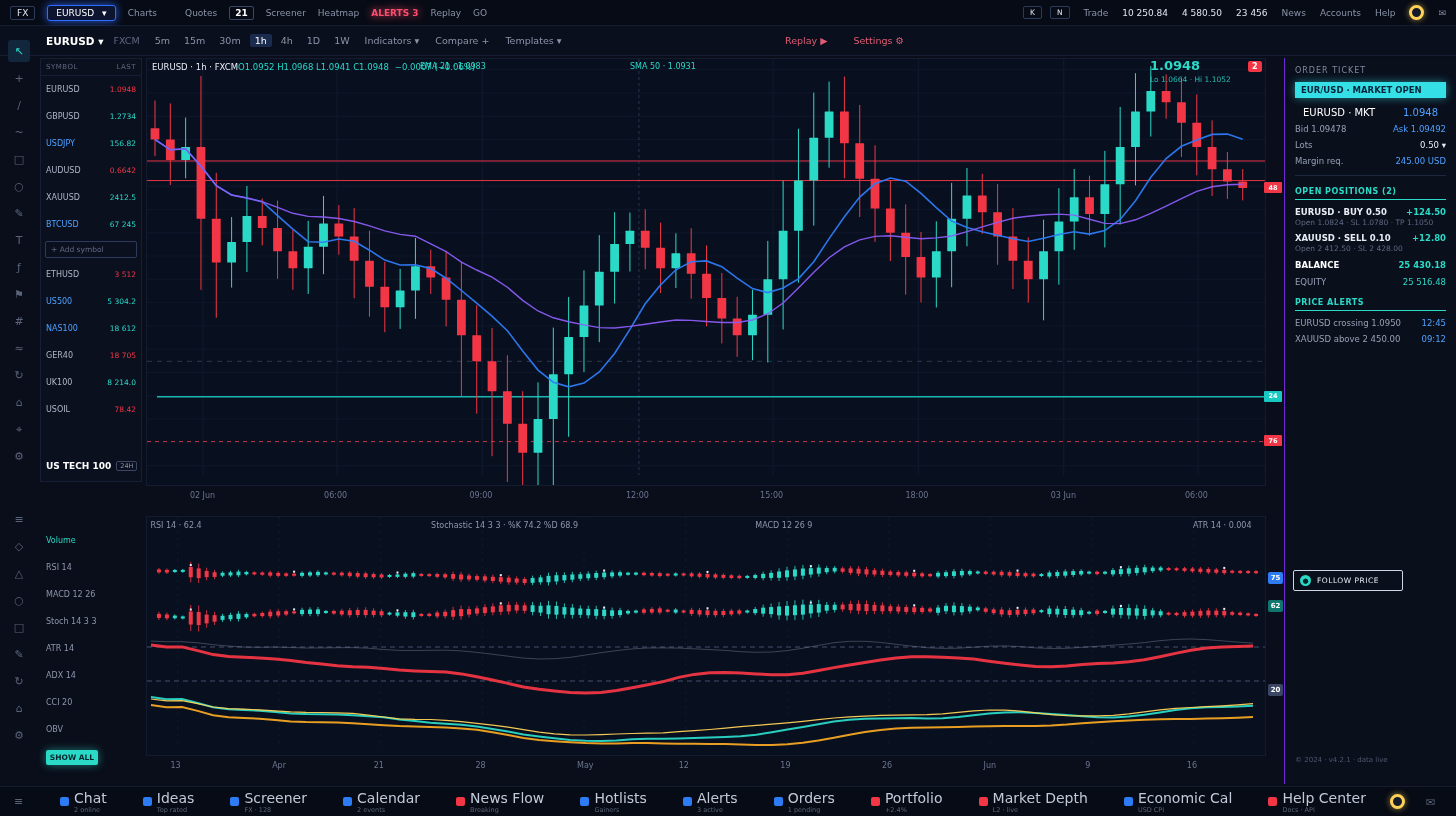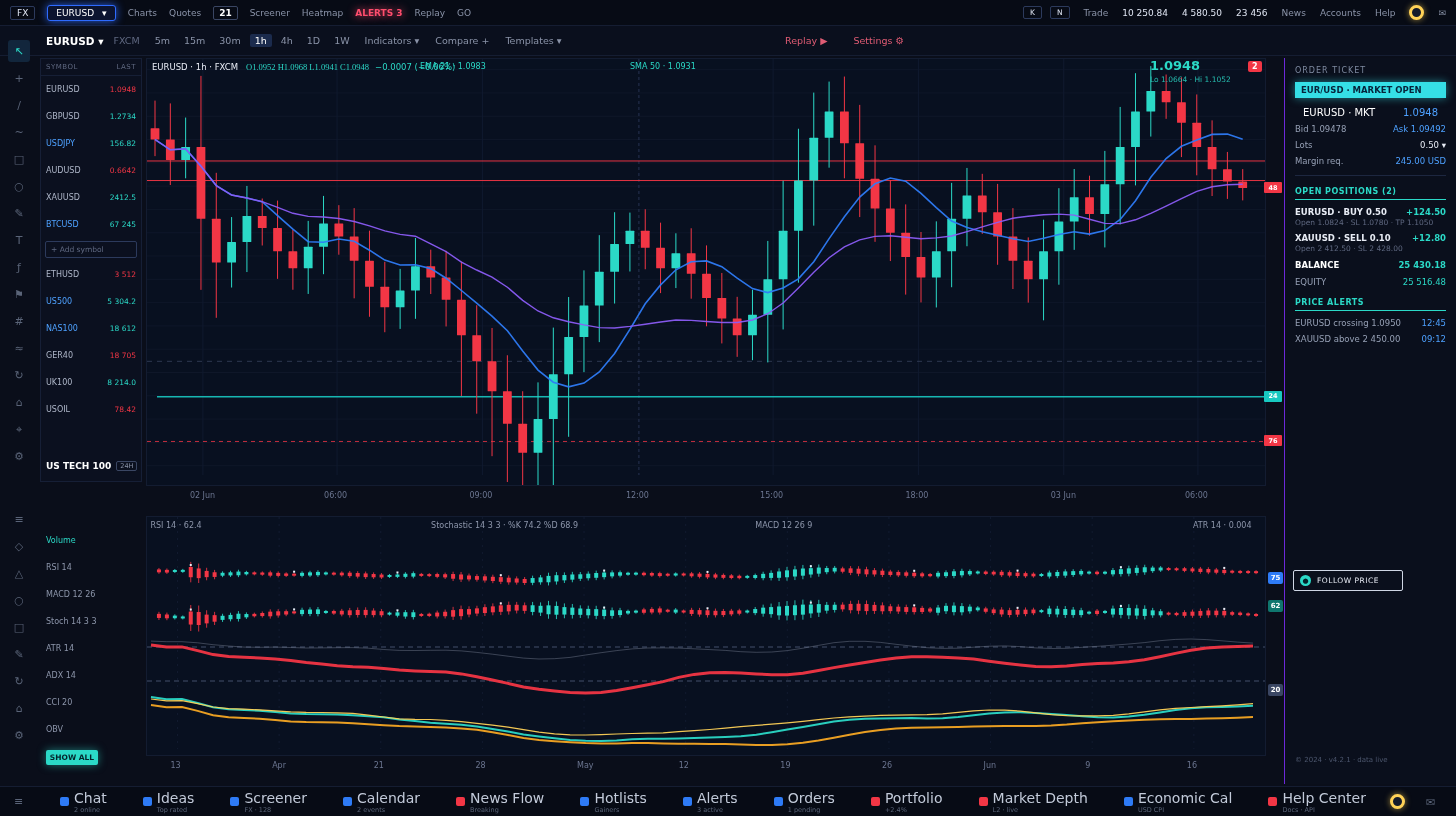--- a/index.html
+++ b/index.html
@@ -35,21 +35,21 @@
   .wl-sym{color:#aeb6c8;}
   .wl-sym.hot{color:#4ea1ff;}
   .wl-last{font-size:7.5px;}
   .up{color:#2bd9c7;} .down{color:#f23645;}
   .wl-add{border:1px solid #2c3a5c;border-radius:2px;margin:3px 4px;padding:3px 5px;color:#5f6880;font-size:7.5px;}
   .wl-foot{position:absolute;left:5px;bottom:10px;display:flex;align-items:center;gap:5px;color:#fff;font-weight:bold;font-size:9px;}
   .wl-tag{border:1px solid #3a4663;border-radius:2px;font-size:6.5px;color:#8a93a8;padding:0 3px;font-weight:normal;}
   
   .chart-wrap{position:absolute;left:146px;top:58px;width:1120px;height:428px;background:#081020;border:1px solid #131c31;box-sizing:border-box;}
   .legend{position:absolute;top:62px;left:152px;font-size:8.5px;color:#e8ecf5;}
-  .legend .ohlc{color:#2bd9c7;margin-left:8px;font-family:Liberation Serif, serif;}
+  .legend .ohlc{color:#2bd9c7;margin-left:0;}
   .legend .chg{color:#2bd9c7;margin-left:6px;}
   .ov-label{position:absolute;top:62px;font-size:8px;color:#2bd9c7;}
   .price-big{position:absolute;top:58px;left:1150px;font-size:13px;font-weight:bold;color:#2bd9c7;}
   .price-sub{position:absolute;top:75px;left:1150px;font-size:7.5px;color:#2bd9c7;opacity:.85;}
   .alert-badge{position:absolute;left:1248px;top:61px;background:#f23645;color:#fff;font-size:8px;font-weight:bold;padding:1px 4px;border-radius:2px;}
   .axis-col{position:absolute;left:1264px;top:58px;width:20px;height:428px;}
   .tag{position:absolute;left:0;width:18px;height:11px;border-radius:1px;color:#fff;font-size:6.5px;display:flex;align-items:center;justify-content:center;font-weight:bold;}
   .time-label{position:absolute;top:491px;font-size:8px;color:#6b7590;}
   .clock{position:absolute;left:1402px;top:487px;border:1px solid #3a4663;background:#0c1322;color:#dfe5f2;font-size:8.5px;padding:1px 5px;border-radius:2px;font-family:"DejaVu Sans Mono",monospace;}
   
@@ -90,21 +90,21 @@
 </style>
 </head>
 <body>
 
 <div class="topbar">
   <span class="tb-box">FX</span>
   <span class="tb-search">
     <span>EURUSD</span>
     <span>▾</span>
   </span>
-  <span id="tb-left" style="display:flex;gap:12px;">
+  <span id="tb-left" style="display:flex;gap:28px;">
       <span class="tb-item">Charts</span>
       <span class="tb-item">Quotes</span>
     </span>
   <span class="tb-badge">21</span>
   <span id="tb-mid" style="display:flex;gap:12px;">
       <span class="tb-item">Screener</span>
       <span class="tb-item">Heatmap</span>
     </span>
   <span class="tb-hot">
     <span>ALERTS</span>

